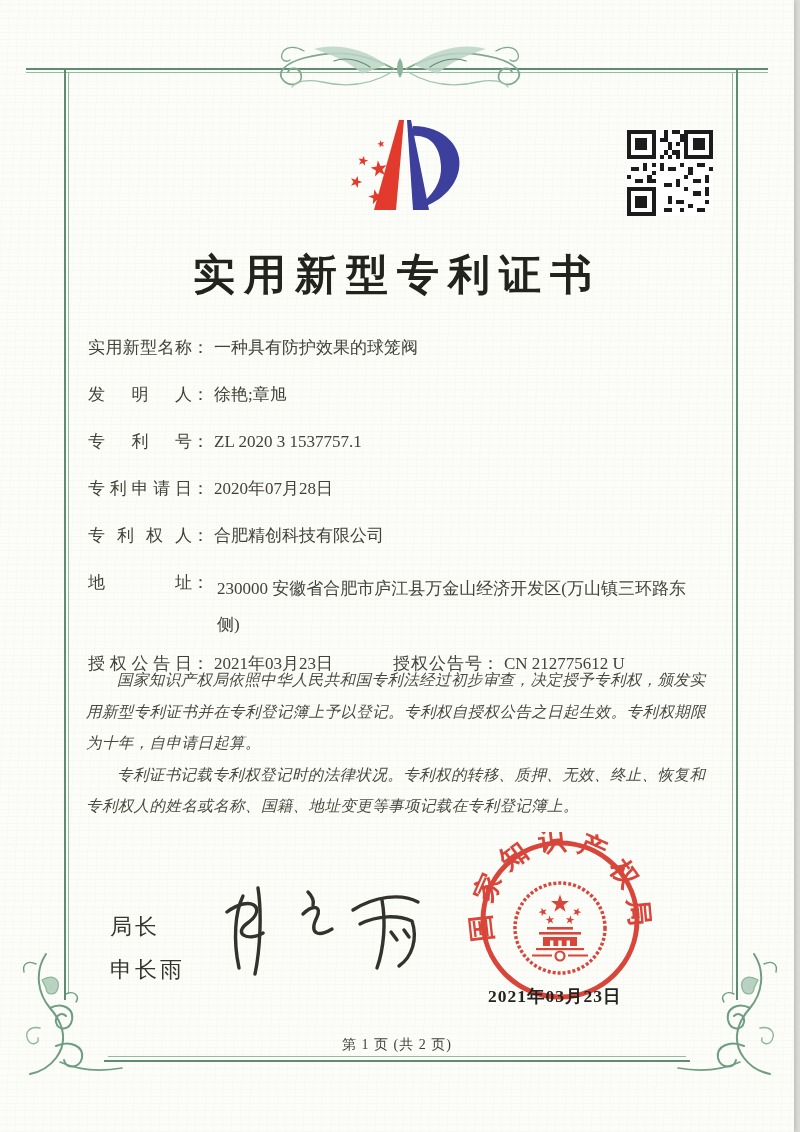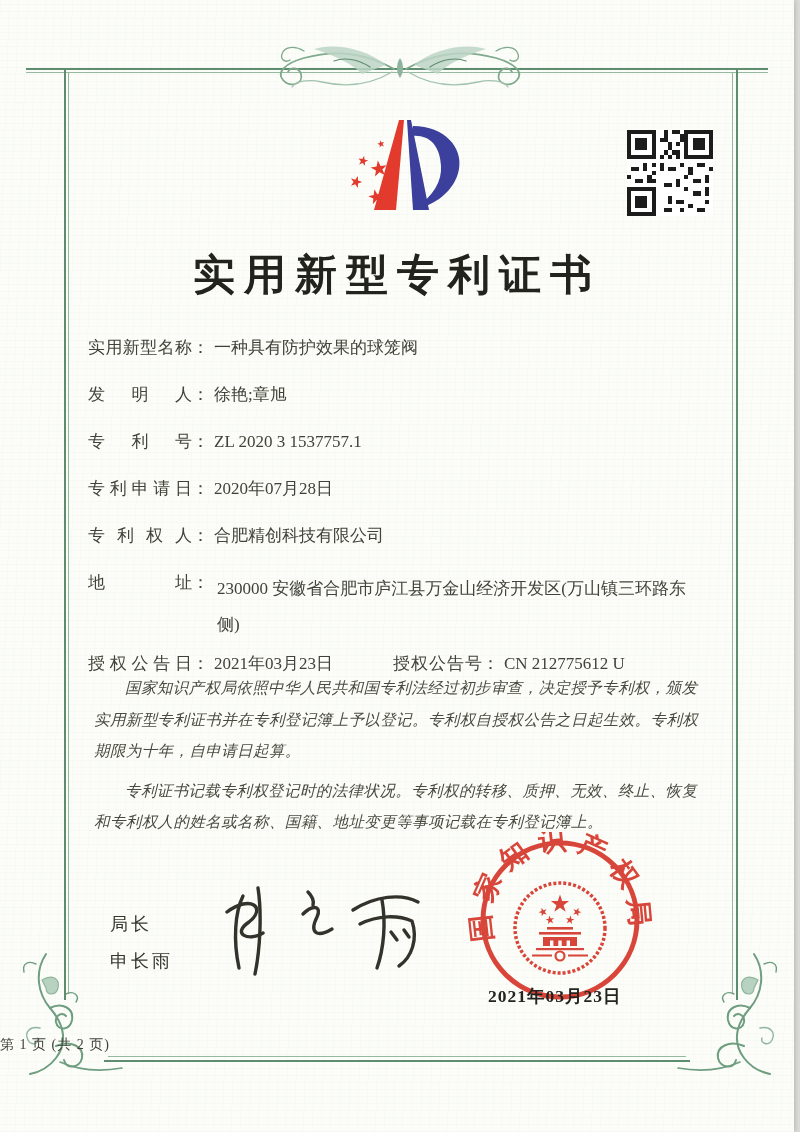--- a/index.html
+++ b/index.html
@@ -46,31 +46,31 @@
   .flabel-text{flex:1;text-align:justify;text-align-last:justify;}
   .fvalue{margin-left:5px;}
   .row-address{margin-bottom:9px;}
   .row-address .fvalue{width:470px;line-height:36px;margin-left:8px;}
   .pair2{margin-left:60px;display:flex;justify-content:center;}
   .pair2 .flabel{width:106px;}
   
   .paras{position:absolute;left:86px;top:664px;width:632px;
     font-size:15.5px;line-height:31.5px;color:#4a4a40;
     font-style:italic;letter-spacing:.4px;}
-  .paras p{margin:8px;text-indent:2em;font-style:italic;}
-  
-  .officer{position:absolute;left:110px;top:912px;font-size:18px;color:#36362e;
+  .paras p{margin:0;text-indent:2em;font-style:italic;}
+  
+  .officer{position:absolute;left:110px;top:912px;font-size:22px;color:#36362e;
     font-family:"Liberation Sans","DejaVu Sans",sans-serif;}
   .officer div{margin-bottom:13px;letter-spacing:3px;}
   .signature{position:absolute;left:205px;top:878px;}
   .seal{position:absolute;left:468px;top:832px;}
   .seal-date{position:absolute;left:488px;top:984px;font-size:17.5px;color:#23231f;
     letter-spacing:1px;font-weight:600;}
   
-  .page-num{position:absolute;left:0;right:0;top:1036px;
+  .page-num{position:absolute;left:0;right:0;top:1036px;text-align:center;
     font-size:14px;color:#3f3f38;letter-spacing:1px;}
   .backnote{position:absolute;left:0;right:0;top:1084px;text-align:center;
     font-size:14px;color:#8a8674;font-style:italic;letter-spacing:2px;}
 </style>
 </head>
 <body>
 
 <div class="paper">
 
   <div class="hline hl-t1"></div>

